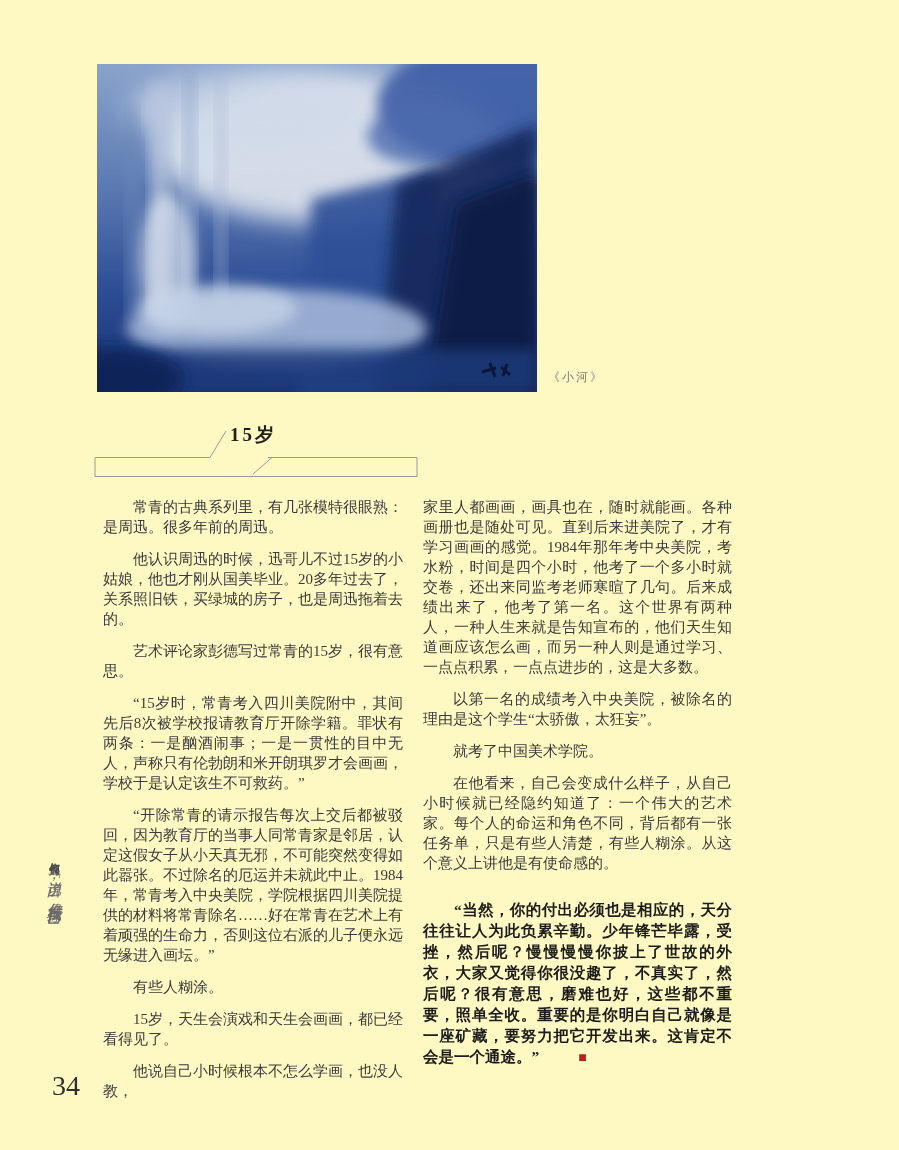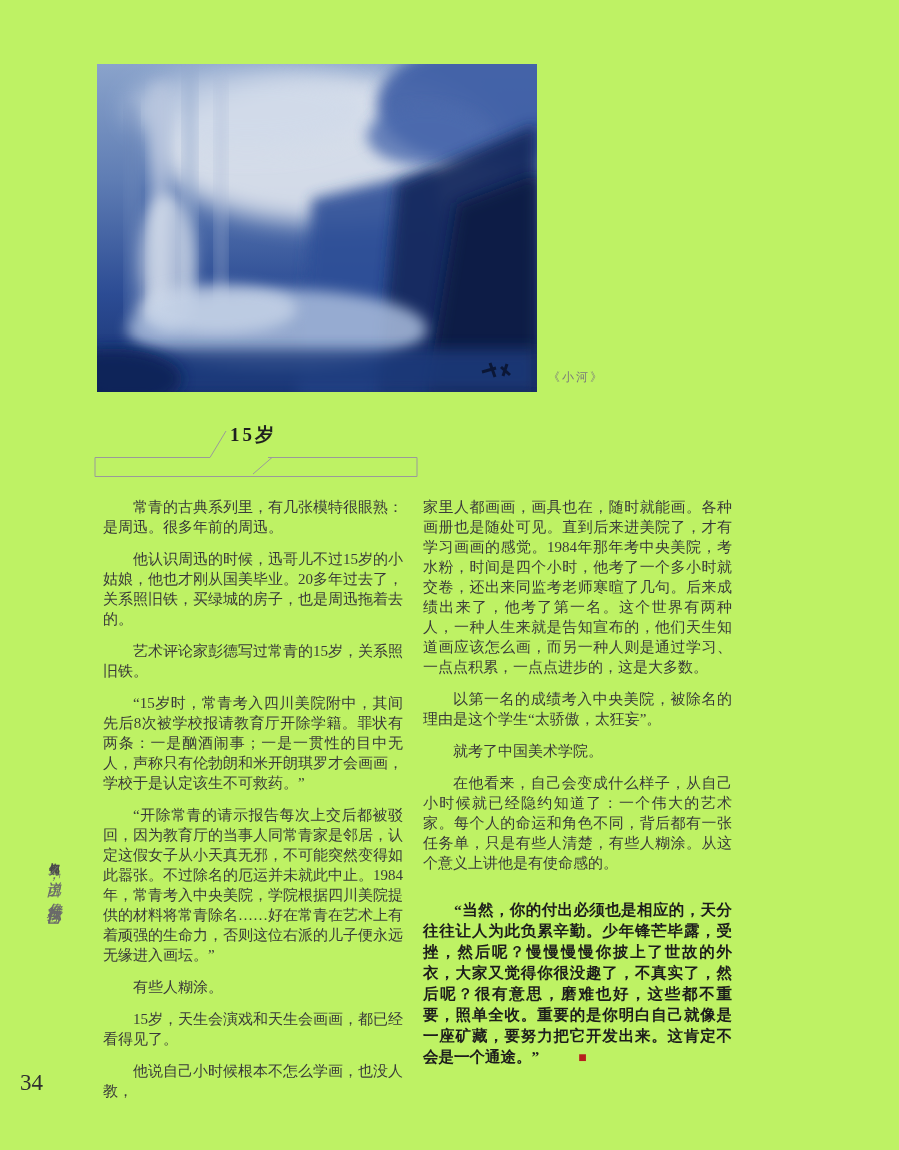--- a/index.html
+++ b/index.html
@@ -1,19 +1,19 @@
 <!DOCTYPE html>
 <html><head>
 <meta charset="utf-8">
 <style>
   html,body { margin:0; padding:0; }
   .page {
     position:relative;
     width:899px; height:1150px;
-    background:#bef264;
+    background:#fef9c3;
     font-family:"Liberation Serif","DejaVu Serif",serif;
     color:#3a3a3a;
     overflow:hidden;
   }
   .painting {
     position:absolute; left:97px; top:64px;
     width:440px; height:328px;
     overflow:hidden;
   }
   .caption {
@@ -54,22 +54,22 @@
     white-space:nowrap;
   }
   .sidebar .series {
     font-size:10.5px; font-weight:bold; color:#4a4a4a; letter-spacing:1px;
   }
   .sidebar .slash { font-size:11px; color:#777; }
   .sidebar .quote {
     font-size:14.5px; font-style:italic; color:#6a6a6a; letter-spacing:1.5px;
   }
   .page-number {
-    position:absolute; left:20px; top:1070px;
-    font-size:23px; color:#2f2f2f;
+    position:absolute; left:52px; top:1070px;
+    font-size:28px; color:#2f2f2f;
   }
 </style>
 </head>
 <body>
 
 <div class="page">
 
   <figure class="painting" style="margin:0">
     <svg width="440" height="328" viewBox="0 0 440 328">
       <defs>
@@ -118,21 +118,21 @@
       <line x1="2" y1="34.5" x2="2" y2="53.5"></line>
       <line x1="2" y1="53.5" x2="324" y2="53.5"></line>
       <line x1="324" y1="34.5" x2="324" y2="53.5"></line>
     </g>
   </svg>
   <div class="heading-text">15岁</div>
 
   <div class="col col-left">
     <p>常青的古典系列里，有几张模特很眼熟：是周迅。很多年前的周迅。</p>
     <p>他认识周迅的时候，迅哥儿不过15岁的小姑娘，他也才刚从国美毕业。20多年过去了，关系照旧铁，买绿城的房子，也是周迅拖着去的。</p>
-    <p>艺术评论家彭德写过常青的15岁，关系照旧铁。</p>
+    <p>艺术评论家彭德写过常青的15岁，很有意思。</p>
     <p>“15岁时，常青考入四川美院附中，其间先后8次被学校报请教育厅开除学籍。罪状有两条：一是酗酒闹事；一是一贯性的目中无人，声称只有伦勃朗和米开朗琪罗才会画画，学校于是认定该生不可救药。”</p>
     <p>“开除常青的请示报告每次上交后都被驳回，因为教育厅的当事人同常青家是邻居，认定这假女子从小天真无邪，不可能突然变得如此嚣张。不过除名的厄运并未就此中止。1984年，常青考入中央美院，学院根据四川美院提供的材料将常青除名……好在常青在艺术上有着顽强的生命力，否则这位右派的儿子便永远无缘进入画坛。”</p>
     <p>有些人糊涂。</p>
     <p>15岁，天生会演戏和天生会画画，都已经看得见了。</p>
     <p>他说自己小时候根本不怎么学画，也没人教，</p>
   </div>
 
   <div class="col col-right">
     <p class="cont">家里人都画画，画具也在，随时就能画。各种画册也是随处可见。直到后来进美院了，才有学习画画的感觉。1984年那年考中央美院，考水粉，时间是四个小时，他考了一个多小时就交卷，还出来同监考老师寒暄了几句。后来成绩出来了，他考了第一名。这个世界有两种人，一种人生来就是告知宣布的，他们天生知道画应该怎么画，而另一种人则是通过学习、一点点积累，一点点进步的，这是大多数。</p>
     <p>以第一名的成绩考入中央美院，被除名的理由是这个学生“太骄傲，太狂妄”。</p>

